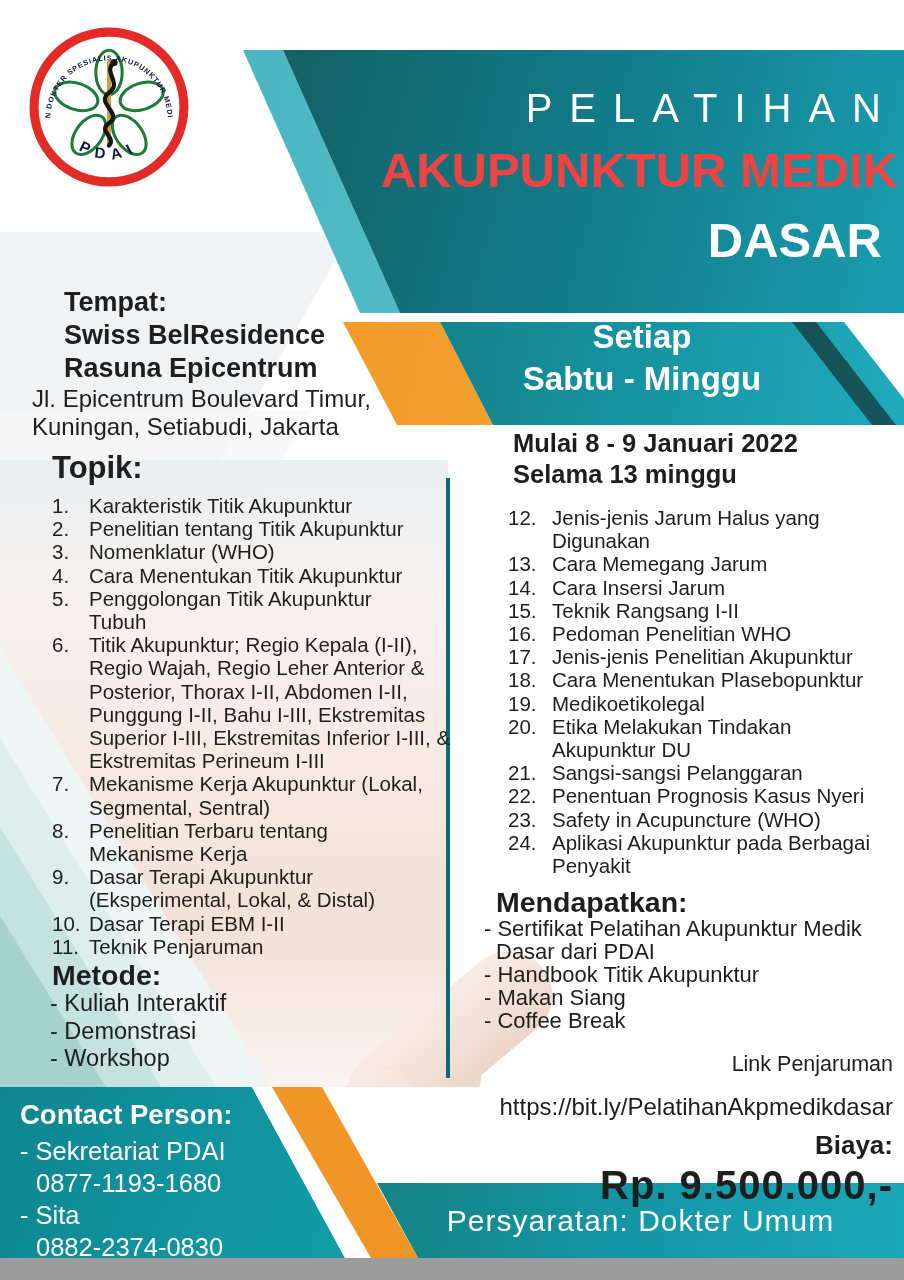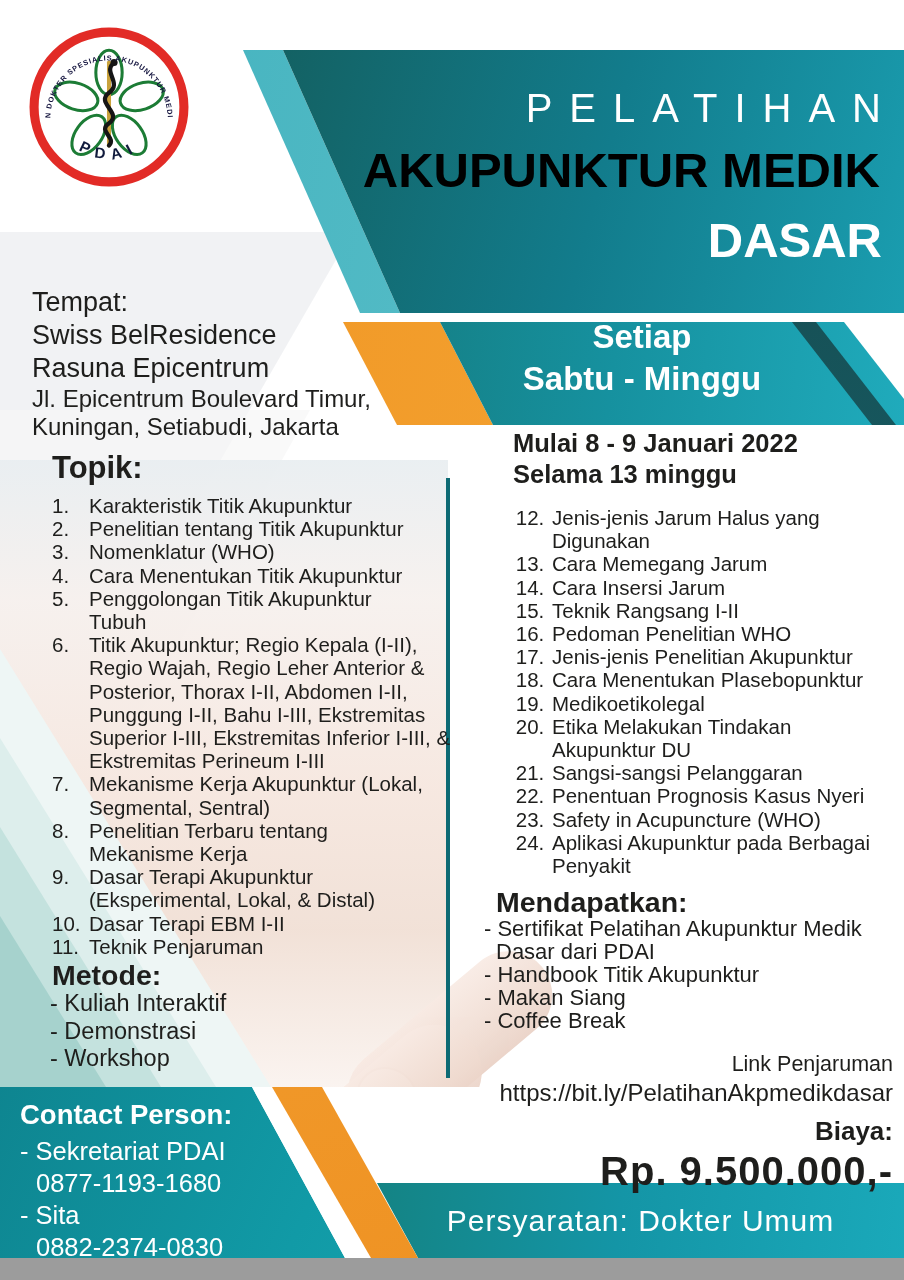--- a/index.html
+++ b/index.html
@@ -50,49 +50,49 @@
      clip-path:polygon(377px 1183px,904px 1183px,904px 1258px,418px 1258px);}
   .gray-bar{left:0;top:1258px;width:904px;height:22px;background:#9c9c9c;}
   .contact-box{background:linear-gradient(115deg,#0a6872 0%,#119aa6 58%,#20b5bf 100%);
      clip-path:polygon(0px 1087px,252px 1087px,345px 1258px,0px 1258px);}
   .contact-white{background:#fff;clip-path:polygon(252px 1087px,272px 1087px,371px 1258px,345px 1258px);}
   .contact-orange{background:linear-gradient(160deg,#f6ab3c,#ee9021);
      clip-path:polygon(272px 1087px,322px 1087px,418px 1258px,371px 1258px);}
 
   
   .title-l1{top:86px;right:6px;color:#fff;font-size:40px;font-weight:400;letter-spacing:17px;}
-  .title-l2{top:142px;right:24px;color:#000000;font-size:49px;font-weight:700;}
+  .title-l2{top:142px;right:6px;color:#ef4444;font-size:49px;font-weight:700;}
   .title-l3{top:212px;right:22px;color:#fff;font-size:49px;font-weight:700;margin-left:27px;}
 
   .venue{left:32px;top:286px;}
-  .venue .vb{font-size:27px;font-weight:400;line-height:33px;}
+  .venue .vb{font-size:27px;font-weight:700;line-height:33px;margin-left:32px;}
   .venue .vr{font-size:24px;font-weight:400;line-height:28px;}
 
   .sched-note{left:505px;top:428px;font-size:25.5px;font-weight:700;line-height:31px;white-space:pre-line;margin-left:8px;}
 
   .topik-h{left:52px;top:450px;font-size:31px;font-weight:700;}
   .list{font-size:20.5px;line-height:23.2px;}
   .list .t-item{display:flex;}
   .list .num{flex:0 0 auto;}
   .list .txt{white-space:pre-line;}
   .list-left{left:52px;top:494px;width:400px;}
   .list-left .num{width:37px;}
   .list-right{left:508px;top:506px;width:392px;}
-  .list-right .num{width:44px;text-align:center;}
+  .list-right .num{width:44px;}
 
   .metode-h{left:52px;top:959px;font-size:28.5px;font-weight:700;}
   .metode-list{left:50px;top:990px;font-size:23.5px;line-height:27.5px;}
 
   .benefit-h{left:496px;top:886px;font-size:28.5px;font-weight:700;}
   .benefit-list{left:484px;top:917px;width:416px;font-size:22px;line-height:23px;}
   .benefit-list .b-item{white-space:pre-line;padding-left:12px;text-indent:-12px;}
 
   .reg{top:1052px;right:11px;text-align:right;}
   .reg-label{font-size:21.5px;}
-  .reg-url{font-size:24px;margin-top:2px;}
+  .reg-url{font-size:24px;margin-top:16px;}
   .fee-label{font-size:26px;font-weight:700;margin-top:9px;}
   .fee-amount{font-size:40px;font-weight:700;letter-spacing:1px;margin-top:2px;}
 
   .contact{left:20px;top:1099px;color:#fff;}
   .contact-h{font-size:27.5px;font-weight:700;margin-bottom:4px;}
   .contact-line{font-size:25.5px;line-height:32px;}
   .contact .contact-line:nth-of-type(even){padding-left:16px;}
 
   .persy-text{left:377px;top:1183px;width:527px;height:75px;display:flex;align-items:center;
      justify-content:center;color:#fff;font-size:30px;font-weight:400;letter-spacing:1px;}

